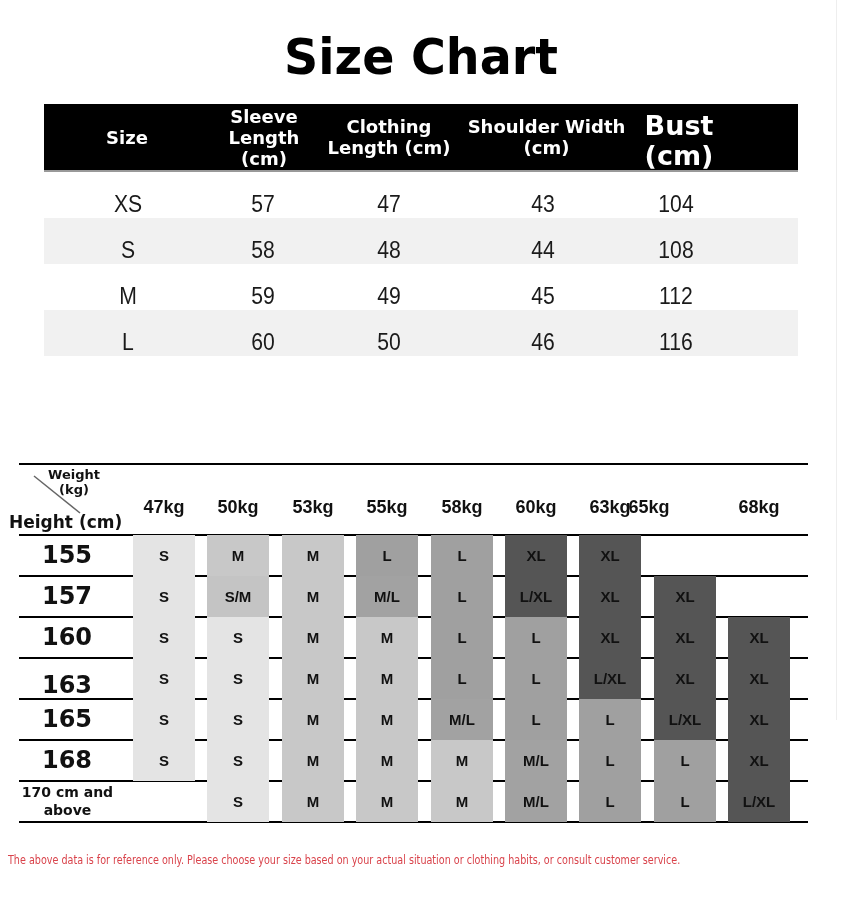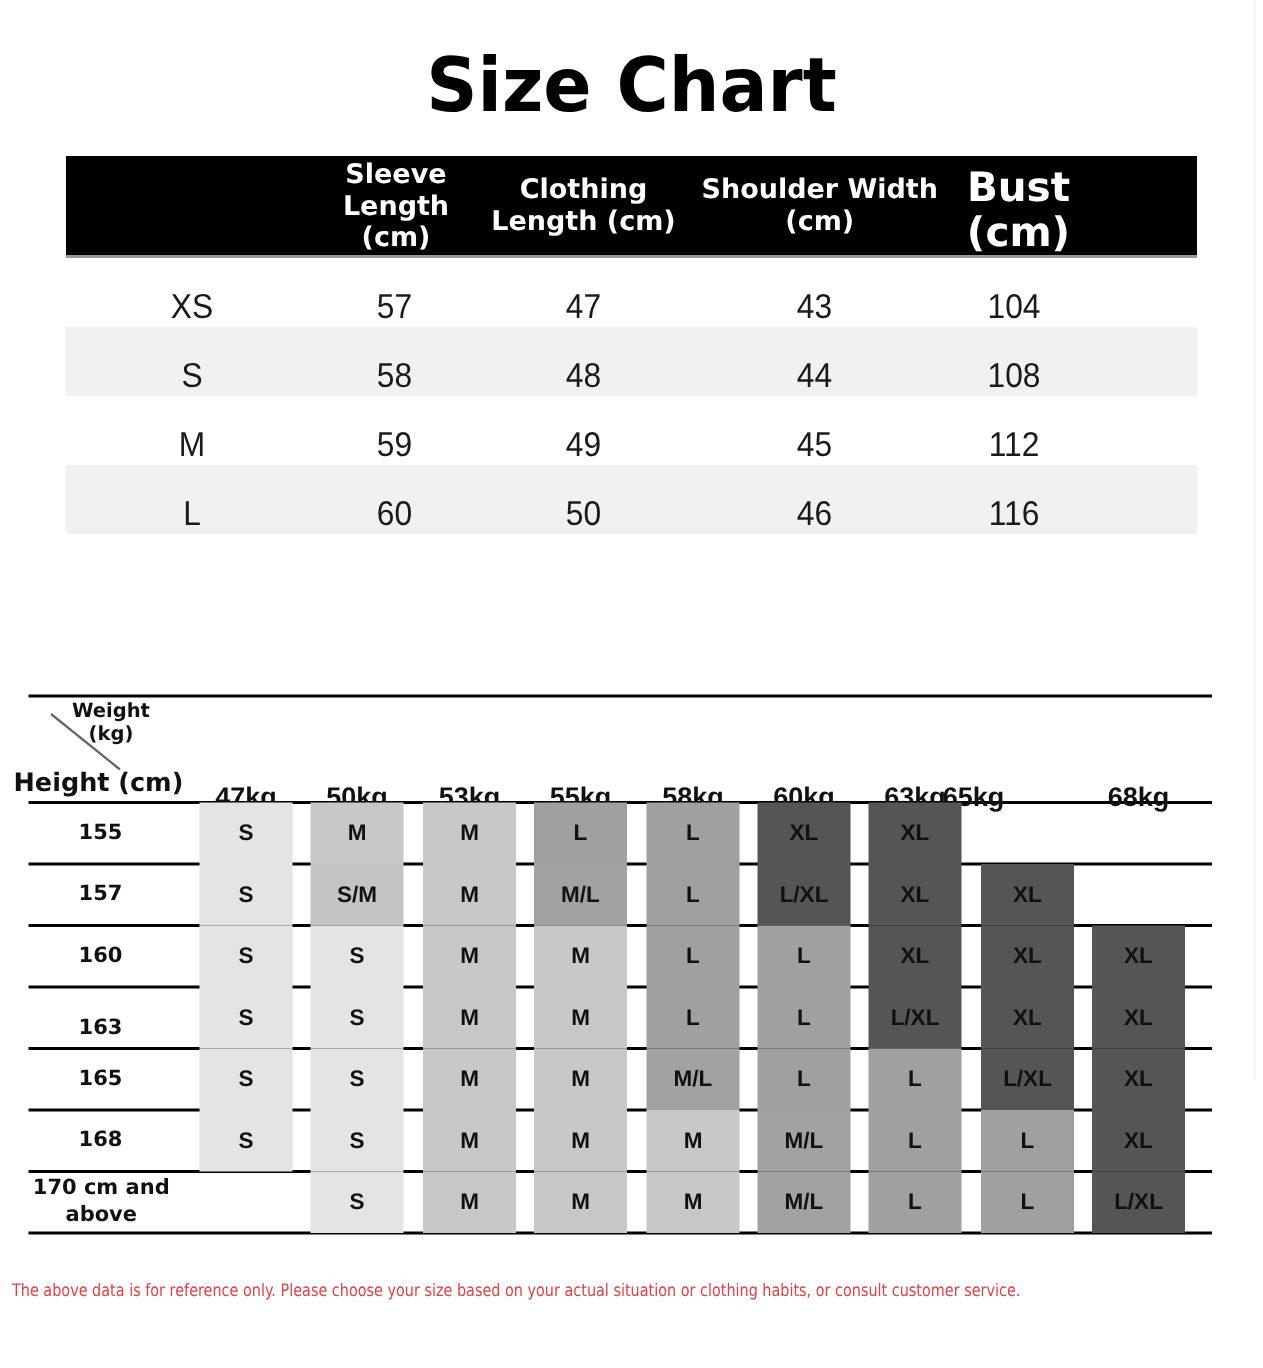--- a/index.html
+++ b/index.html
@@ -13,40 +13,41 @@
   .mhead { height:66px; background:#000; color:#fff; position:relative; border-bottom:2px solid #999; }
   .mhead .hc { position:absolute; top:0; height:66px; display:flex; align-items:center; justify-content:center; text-align:center; font-weight:bold; font-size:18px; line-height:21px; }
   .mhead .hc.big { font-size:27px; line-height:30px; padding-top:4px; }
   .mrow { height:46px; position:relative; }
   .mrow.alt { background:#f1f1f1; }
   .mrow .c { position:absolute; top:0; height:65px; display:flex; align-items:center; justify-content:center; font-size:23px; color:#1a1a1a; font-family:"Liberation Sans Narrow","Liberation Sans", sans-serif; transform:scaleX(0.92); }
 
   
   .grid { position:absolute; left:0; top:463px; width:842px; }
   .hline { position:absolute; left:19px; width:789px; height:1.5px; background:#000; }
-  .ghead-cell { position:absolute; top:0; height:88px; display:flex; align-items:center; justify-content:center; font-weight:bold; font-size:18px; color:#111; font-family:"Liberation Sans", sans-serif;margin-top:24px; }
+  .ghead-cell { position:absolute; top:0; height:88px; display:flex; align-items:center; justify-content:center; font-weight:bold; font-size:18px; color:#111; font-family:"Liberation Sans", sans-serif; }
   .corner { position:absolute; left:0; top:0; width:125px; height:71px; }
   .corner .w { position:absolute; left:40px; top:4px; width:68px; text-align:center; font-weight:bold; font-size:13px; line-height:15px; }
   .corner .h { position:absolute; left:9px; top:49px; font-weight:bold; font-size:17px; white-space:nowrap; }
   .corner svg { position:absolute; left:0; top:0; }
-  .hcell { position:absolute; left:19px; width:96px; display:flex; align-items:center; justify-content:center; font-weight:bold; font-size:14px; text-align:center; line-height:18px; }
+  .hcell { position:absolute; left:19px; width:96px; display:flex; align-items:center; justify-content:center; font-weight:bold; font-size:24px; text-align:center; line-height:18px; }
   .hcell.small { left:5px; width:125px; font-size:14px; }
   .scell { position:absolute; width:62px; height:41px; display:flex; align-items:center; justify-content:center; font-family:"Liberation Sans", sans-serif; font-weight:bold; font-size:15px; color:#111; }
 
   .footnote { position:absolute; left:8px; top:853px; font-size:11.5px; color:#d9434b; white-space:nowrap; font-family:"DejaVu Sans", sans-serif; transform-origin:left center; transform:scaleX(0.835); }
 </style>
 </head>
 <body>
 
 <div class="right-rule"></div>
 
 <div class="title">Size Chart</div>
 
 <div class="mtable">
   <div class="mhead" id="mhead">
+      <div class="hc" style="left: 40px; width: 86px;">Size</div>
       <div class="hc" style="left: 170px; width: 100px;">Sleeve<br>Length<br>(cm)</div>
       <div class="hc" style="left: 280px; width: 130px;">Clothing<br>Length (cm)</div>
       <div class="hc" style="left: 420px; width: 165px;">Shoulder Width<br>(cm)</div>
       <div class="hc big" style="left: 590px; width: 90px;">Bust<br>(cm)</div>
     </div>
   <div id="mbody">
       <div class="mrow">
         <div class="c" style="left: 44px; width: 80px;">XS</div>
         <div class="c" style="left: 179px; width: 80px;">57</div>
         <div class="c" style="left: 305px; width: 80px;">47</div>

